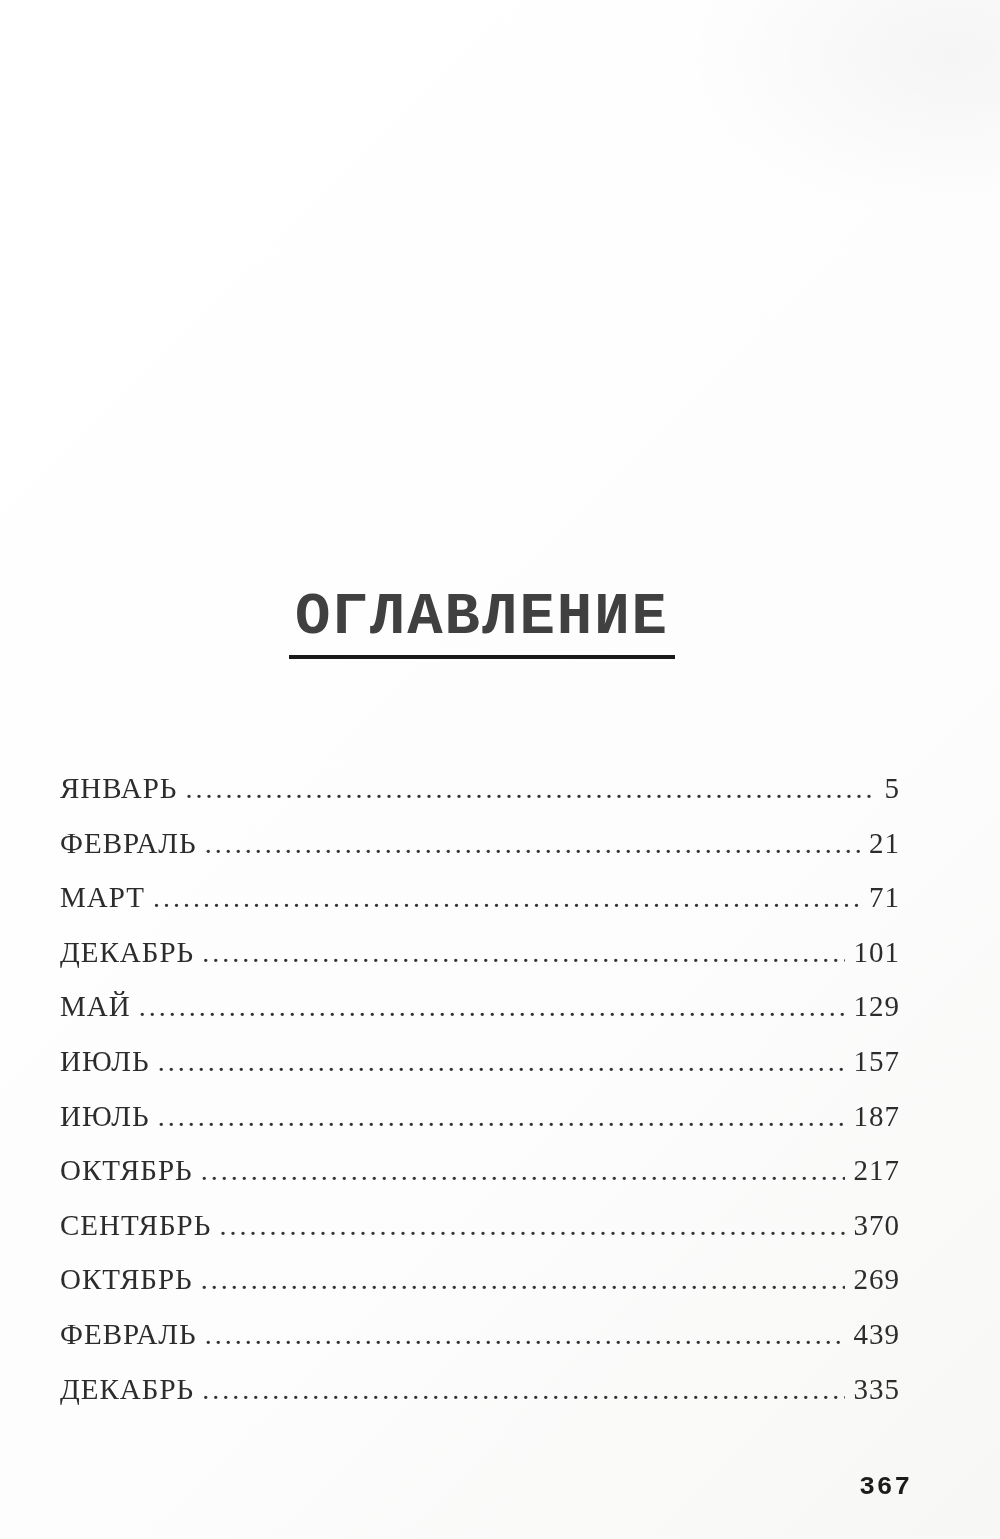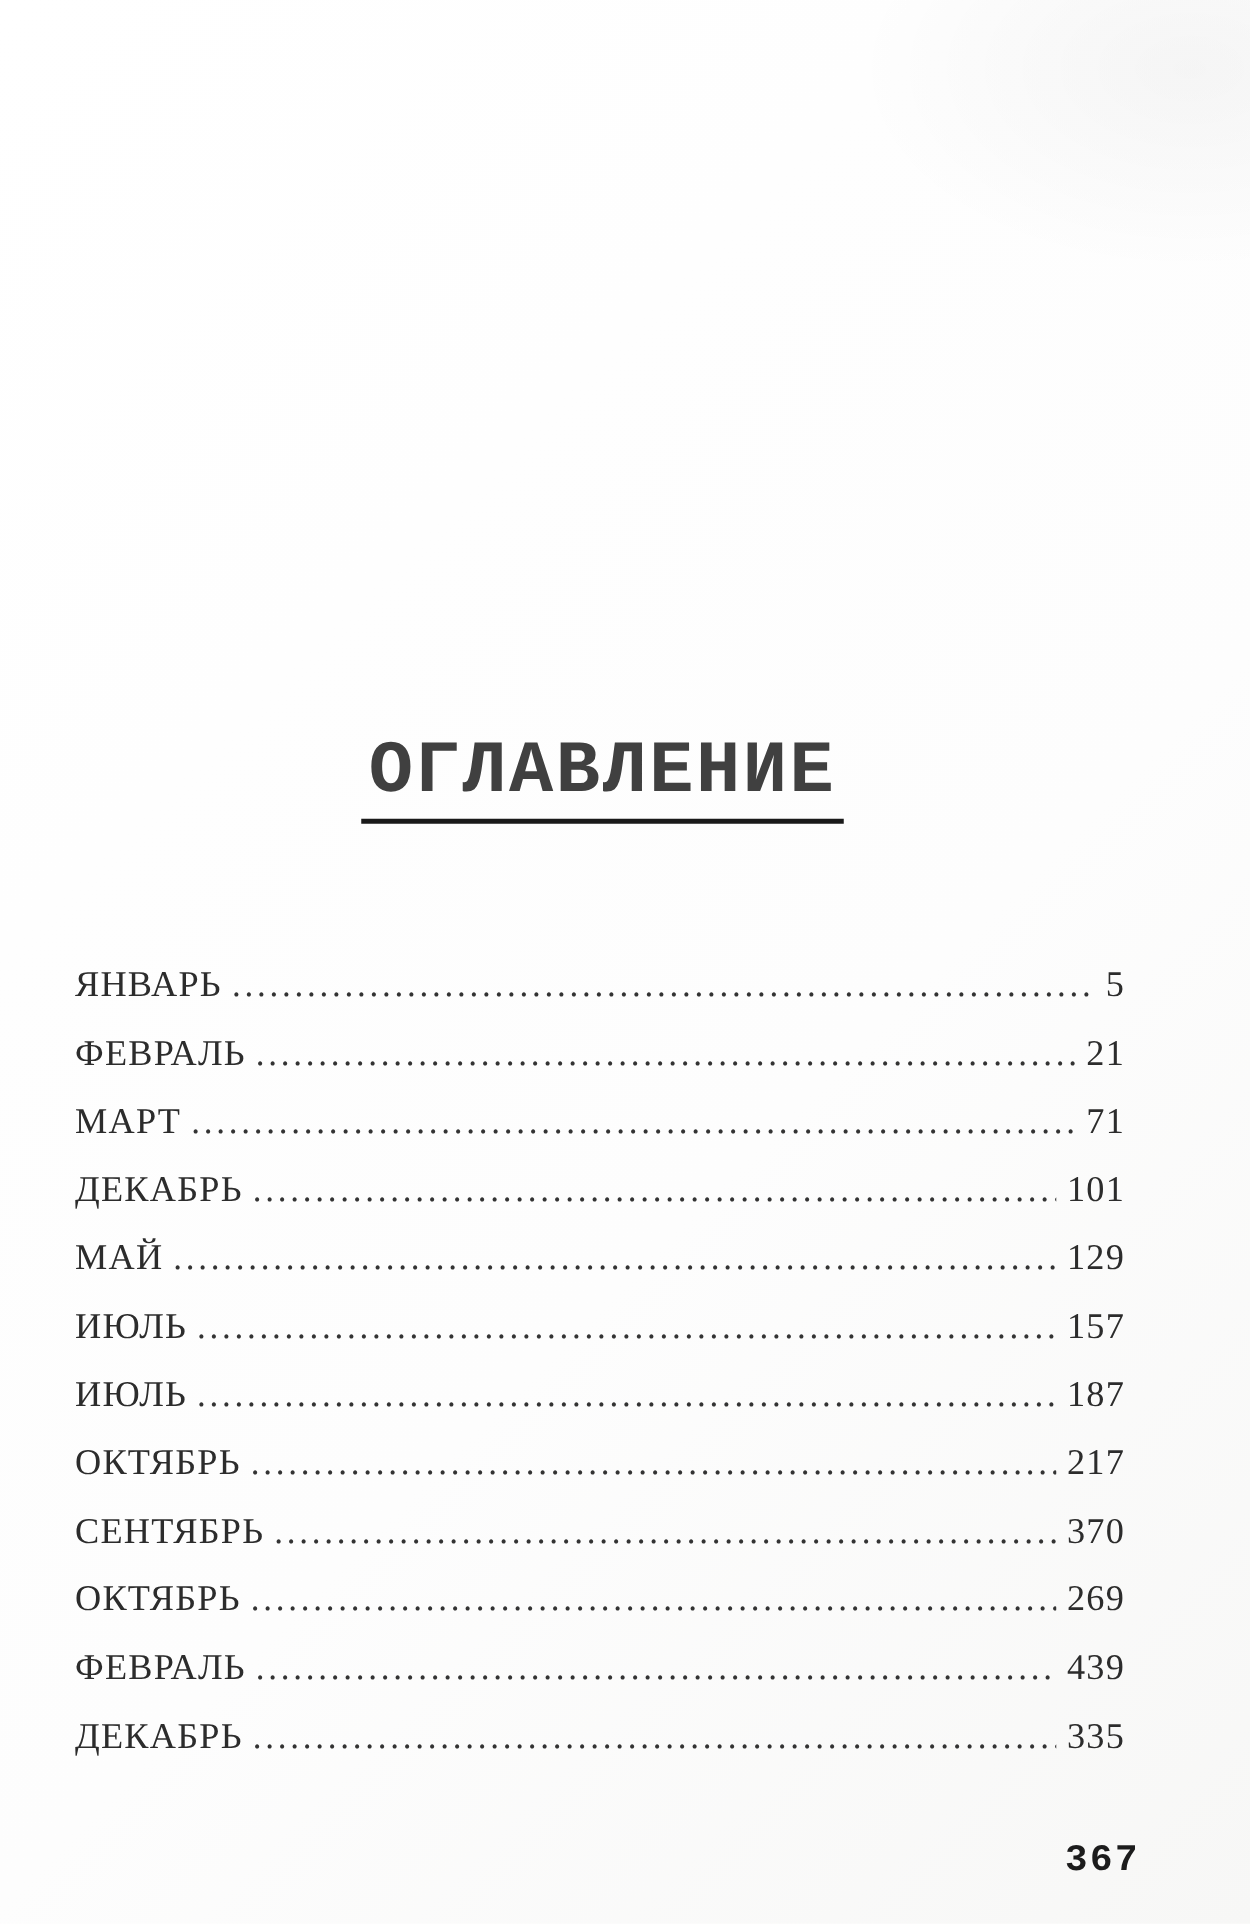--- a/index.html
+++ b/index.html
@@ -78,21 +78,21 @@
   .toc-page {
     flex: 0 0 auto;
     text-align: right;
   }
   .folio {
     position: absolute;
     top: 1472px;
     right: 88px;
     font-family: "Liberation Mono", monospace;
     font-weight: bold;
-    font-size: 30px;
+    font-size: 26px;
     letter-spacing: 2px;
     color: #1c1c1c;
   }
 </style>
 </head>
 <body>
 
 <div class="page">
   <div class="scan-shade"></div>
 

